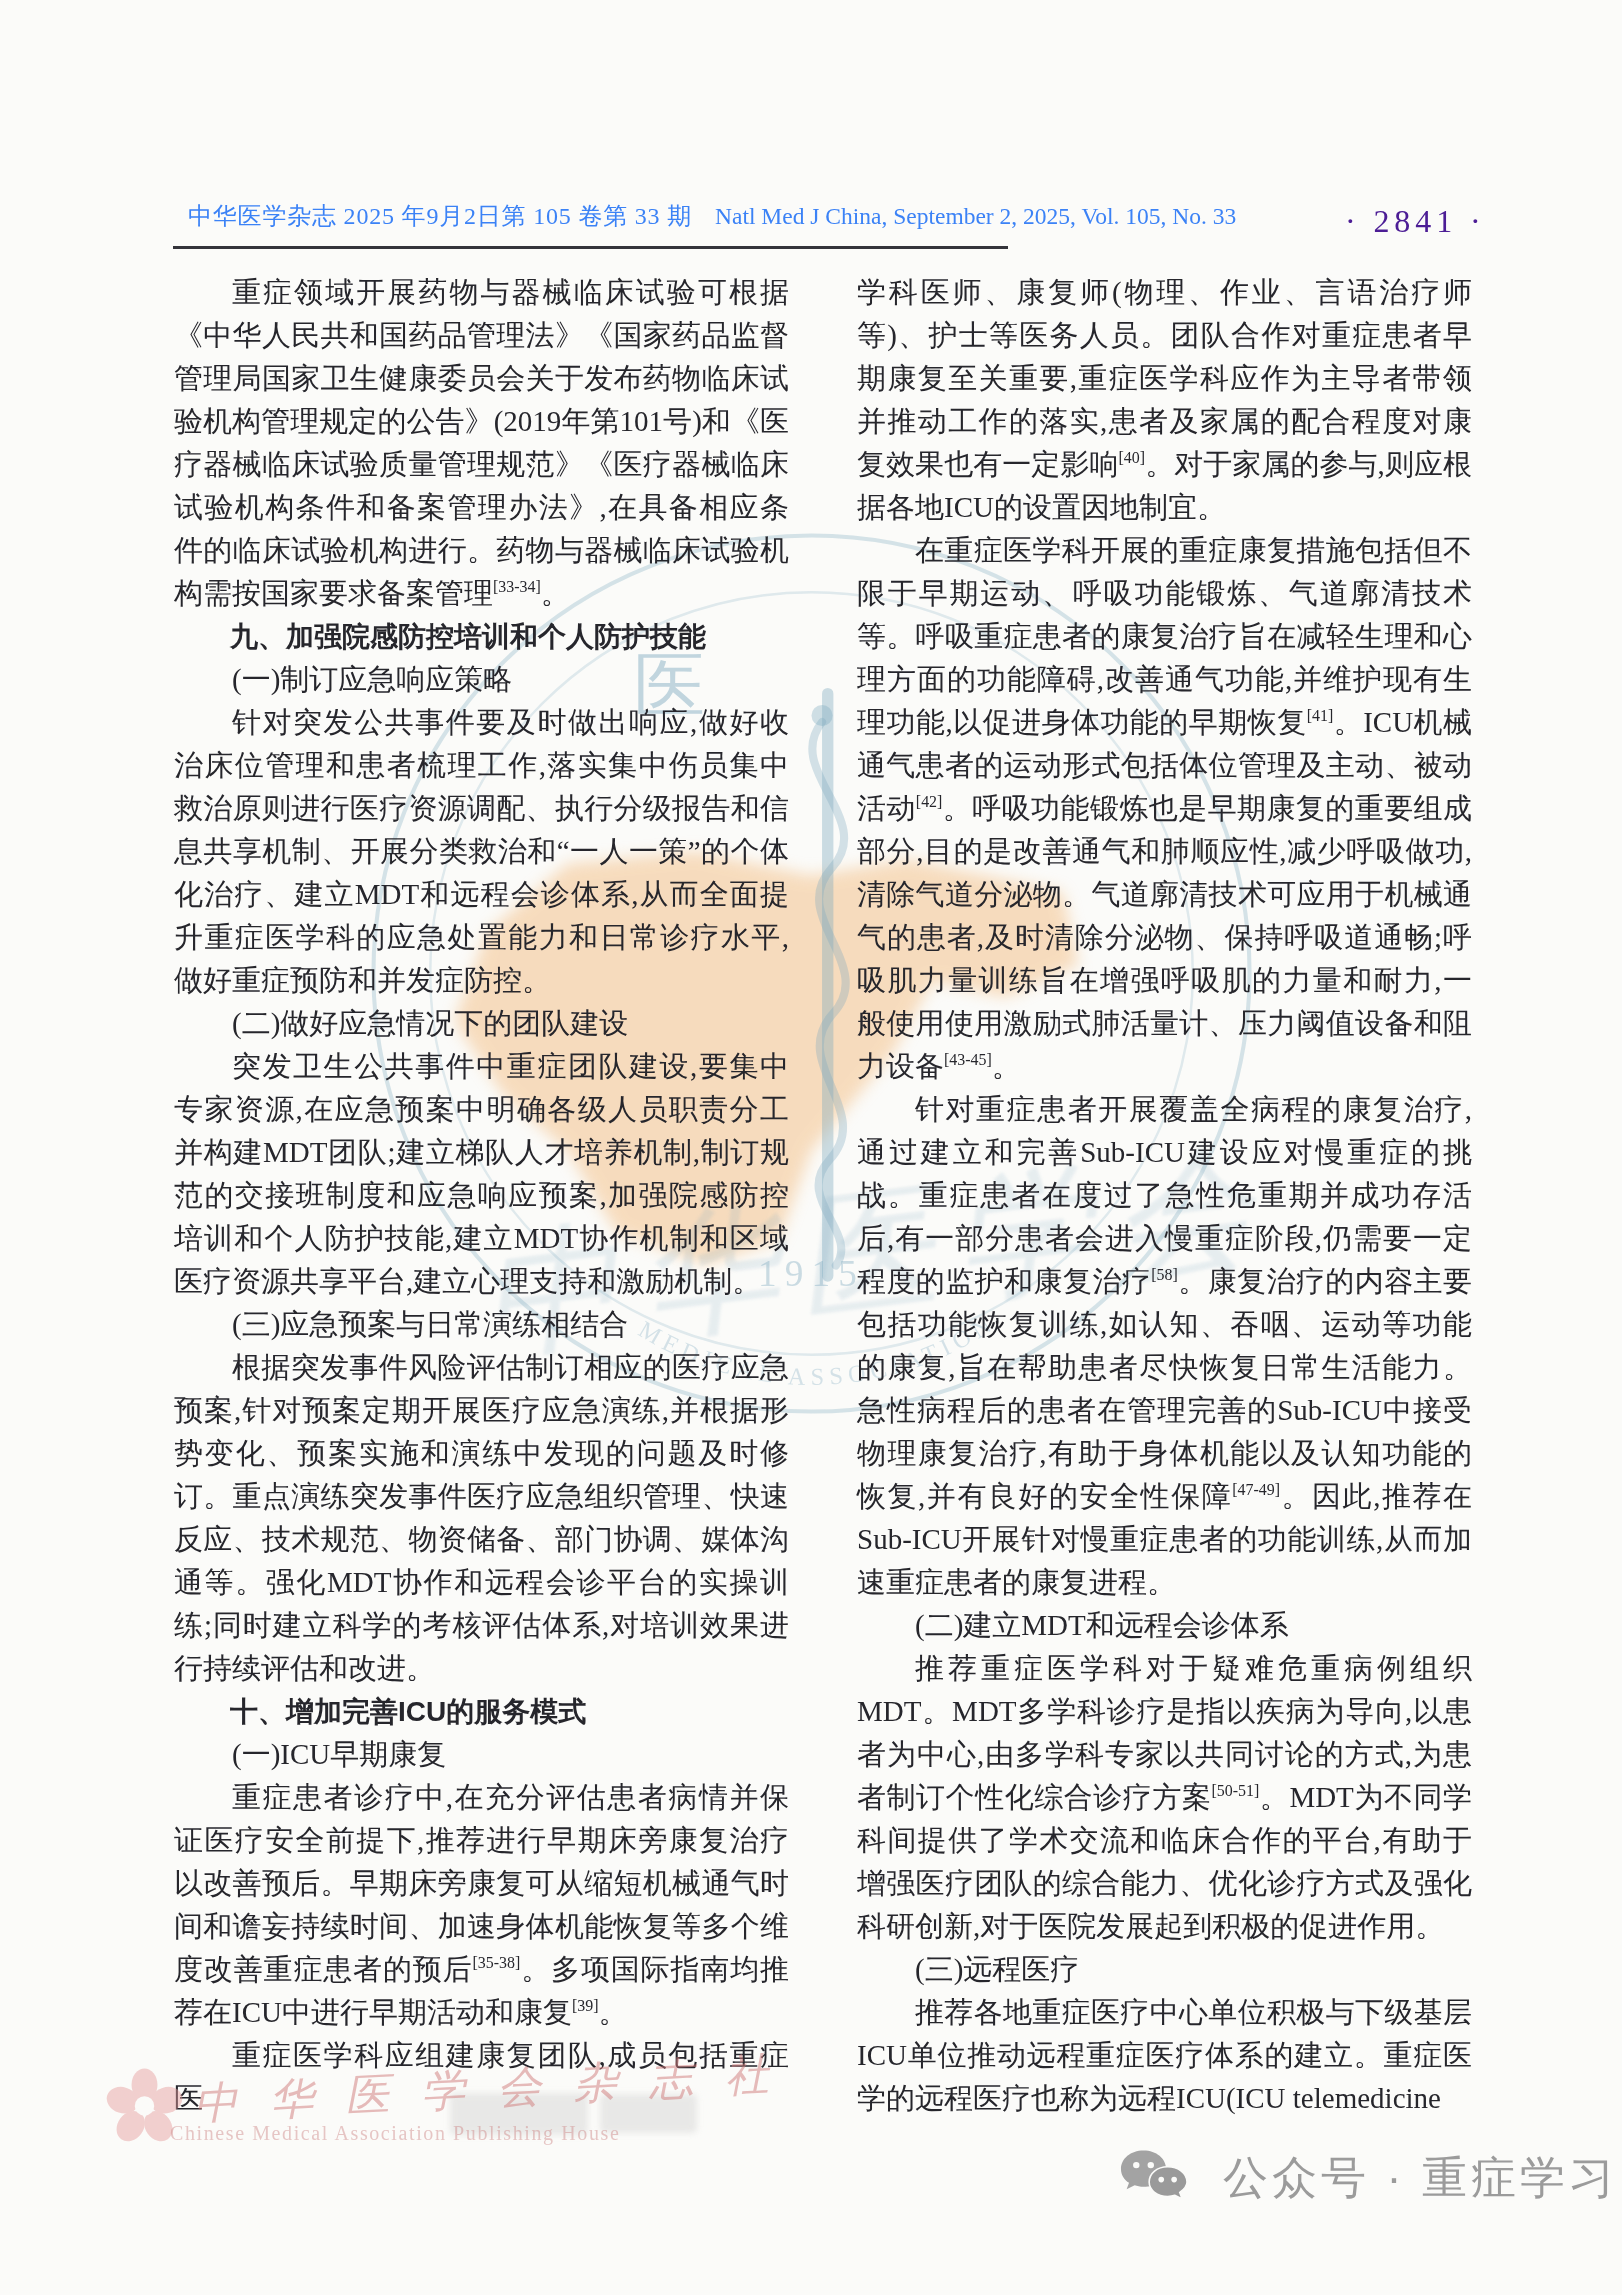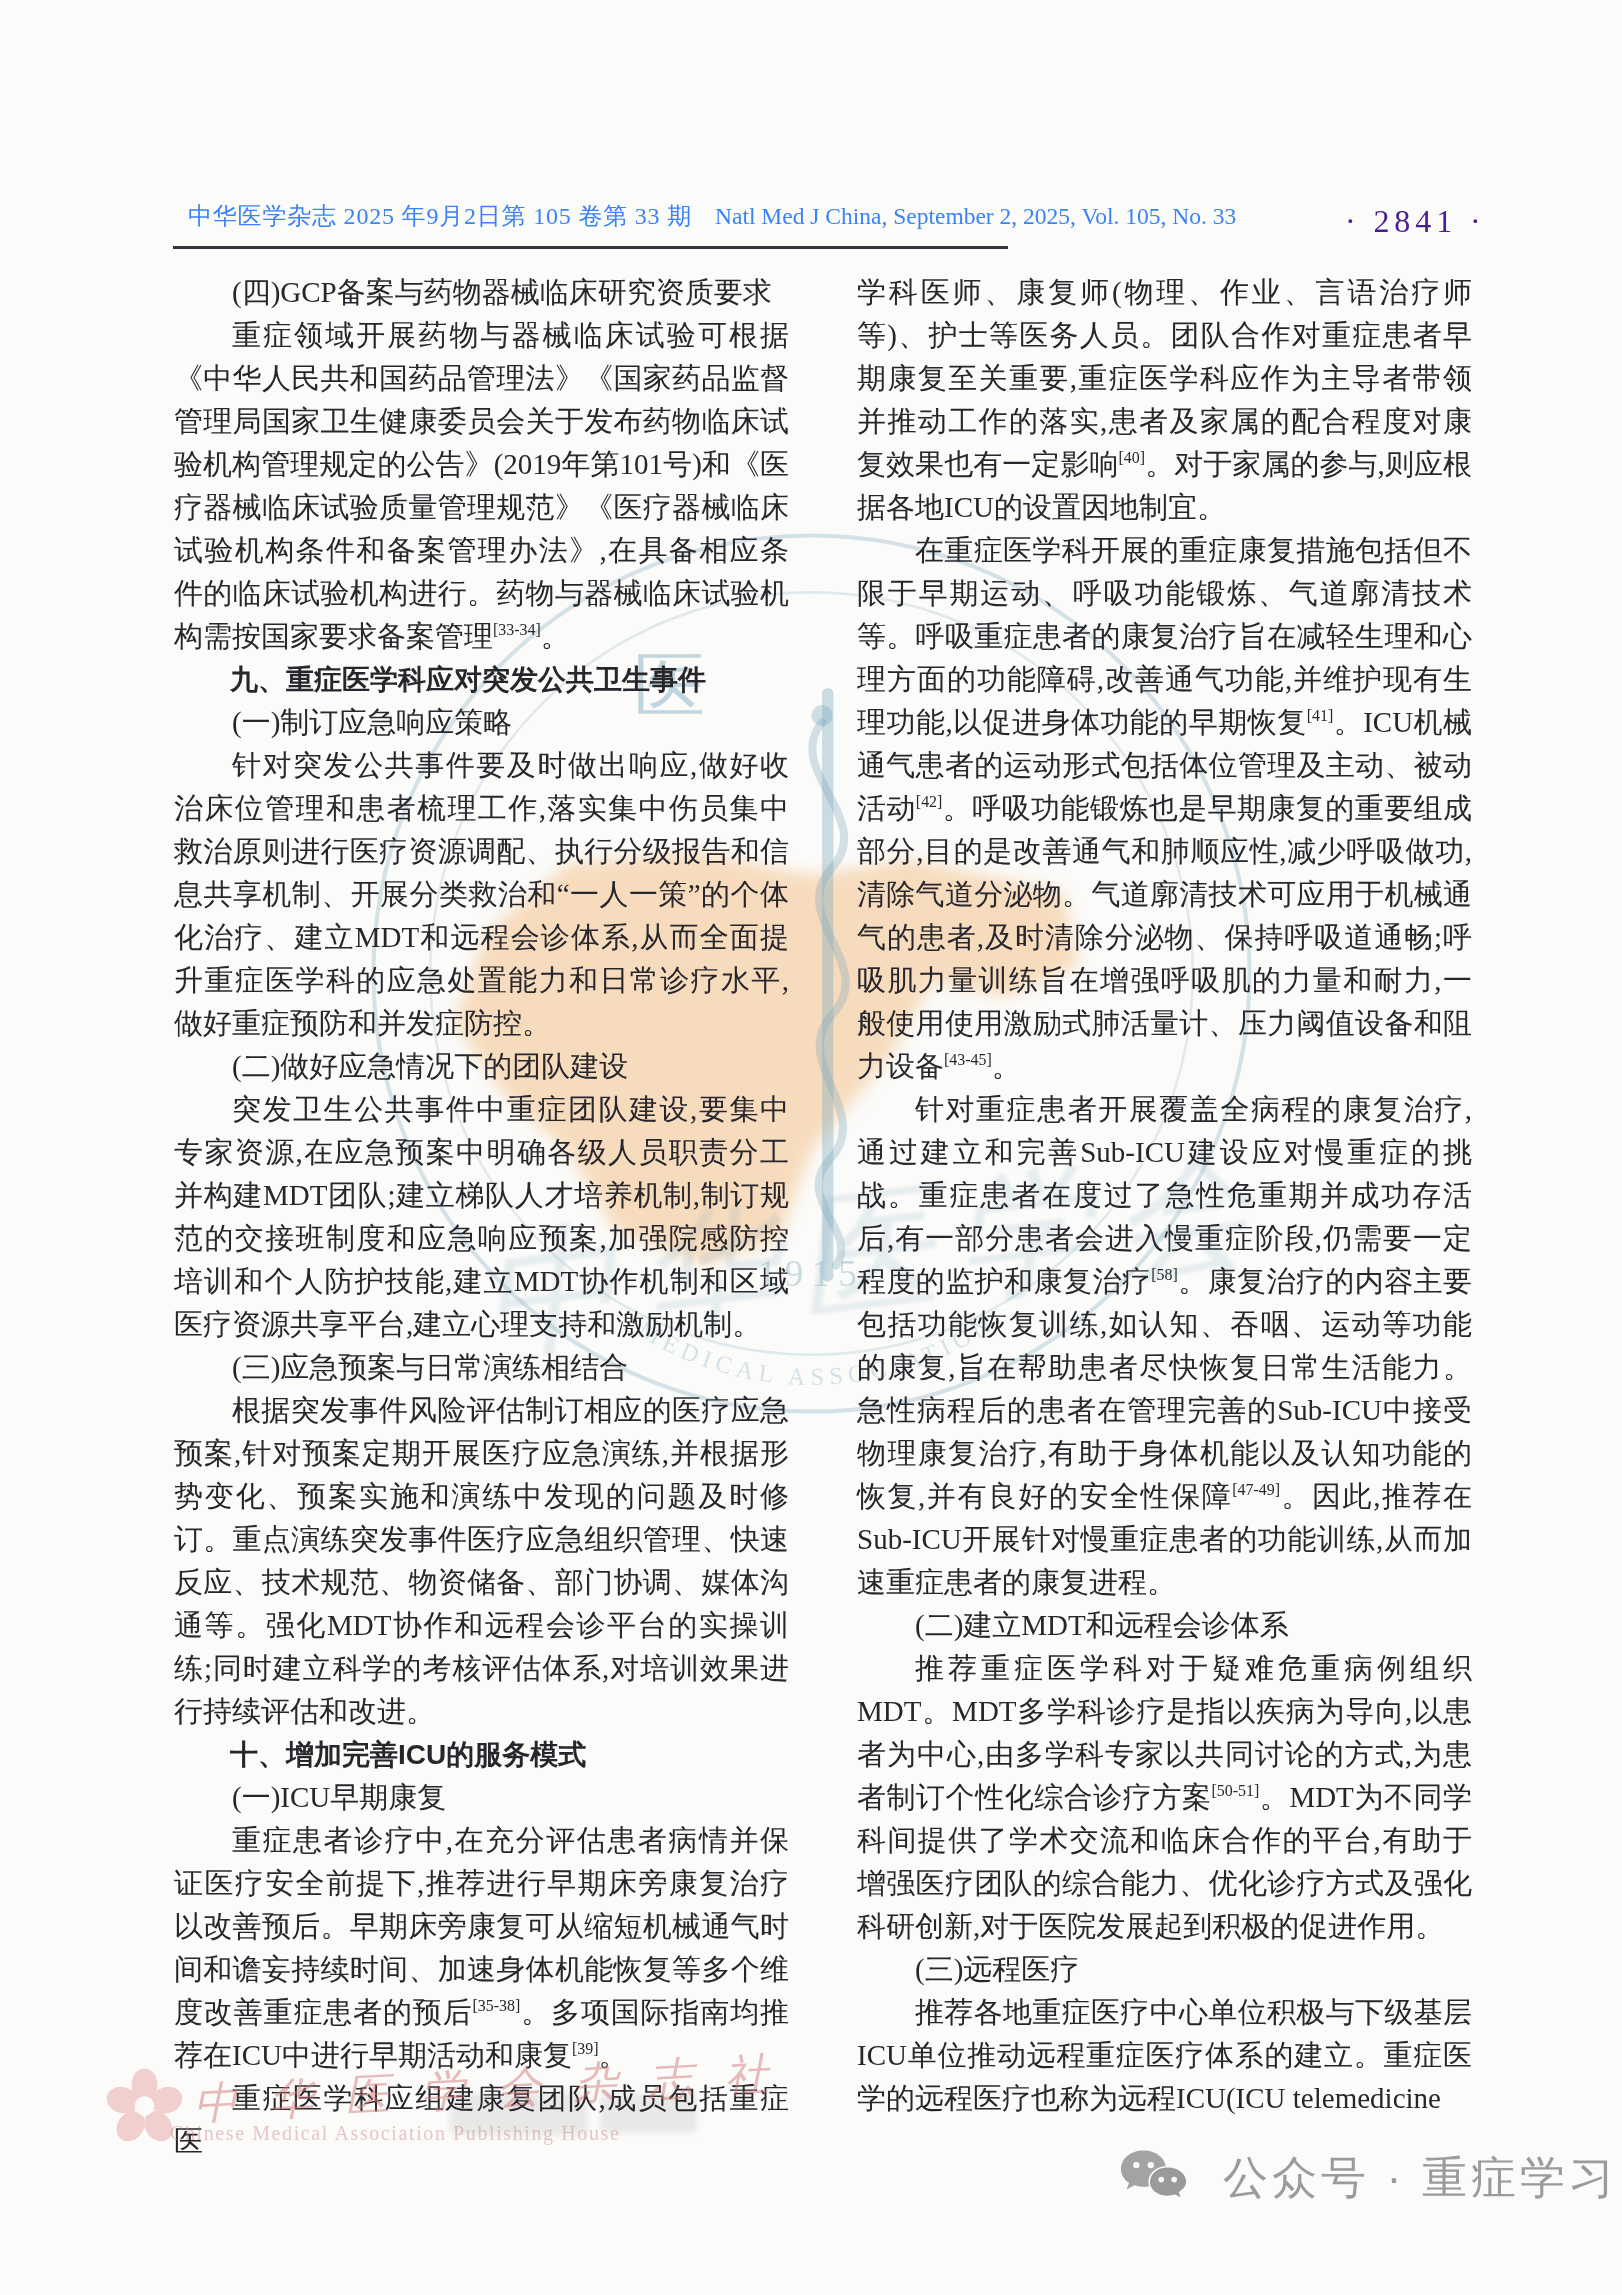--- a/index.html
+++ b/index.html
@@ -79,23 +79,22 @@
   </div>
 
   <div class="hdr">
     <span class="cn">中华医学杂志 2025 年9月2日第 105 卷第 33 期</span><span class="en">Natl Med J China, September 2, 2025, Vol. 105, No. 33</span>
   </div>
   <div class="pageno">· 2841 ·</div>
   <div class="hdr-rule"></div>
 
   <main class="columns">
     <div class="col" id="col-left">
-        <p class="blk sub">(四)GCP备案与药物器械临床研究资质要求</p>
         <p class="blk para">重症领域开展药物与器械临床试验可根据《中华人民共和国药品管理法》《国家药品监督管理局国家卫生健康委员会关于发布药物临床试验机构管理规定的公告》(2019年第101号)和《医疗器械临床试验质量管理规范》《医疗器械临床试验机构条件和备案管理办法》,在具备相应条件的临床试验机构进行。药物与器械临床试验机构需按国家要求备案管理<sup>[33-34]</sup>。</p>
-        <p class="blk sec">九、重症医学科应对突发公共卫生事件</p>
+        <p class="blk sec">九、加强院感防控培训和个人防护技能</p>
         <p class="blk sub">(一)制订应急响应策略</p>
         <p class="blk para">针对突发公共事件要及时做出响应,做好收治床位管理和患者梳理工作,落实集中伤员集中救治原则进行医疗资源调配、执行分级报告和信息共享机制、开展分类救治和“一人一策”的个体化治疗、建立MDT和远程会诊体系,从而全面提升重症医学科的应急处置能力和日常诊疗水平,做好重症预防和并发症防控。</p>
         <p class="blk sub">(二)做好应急情况下的团队建设</p>
         <p class="blk para">突发卫生公共事件中重症团队建设,要集中专家资源,在应急预案中明确各级人员职责分工并构建MDT团队;建立梯队人才培养机制,制订规范的交接班制度和应急响应预案,加强院感防控培训和个人防护技能,建立MDT协作机制和区域医疗资源共享平台,建立心理支持和激励机制。</p>
         <p class="blk sub">(三)应急预案与日常演练相结合</p>
         <p class="blk para">根据突发事件风险评估制订相应的医疗应急预案,针对预案定期开展医疗应急演练,并根据形势变化、预案实施和演练中发现的问题及时修订。重点演练突发事件医疗应急组织管理、快速反应、技术规范、物资储备、部门协调、媒体沟通等。强化MDT协作和远程会诊平台的实操训练;同时建立科学的考核评估体系,对培训效果进行持续评估和改进。</p>
         <p class="blk sec">十、增加完善ICU的服务模式</p>
         <p class="blk sub">(一)ICU早期康复</p>
         <p class="blk para">重症患者诊疗中,在充分评估患者病情并保证医疗安全前提下,推荐进行早期床旁康复治疗以改善预后。早期床旁康复可从缩短机械通气时间和谵妄持续时间、加速身体机能恢复等多个维度改善重症患者的预后<sup>[35-38]</sup>。多项国际指南均推荐在ICU中进行早期活动和康复<sup>[39]</sup>。</p>
         <p class="blk para">重症医学科应组建康复团队,成员包括重症医</p>

